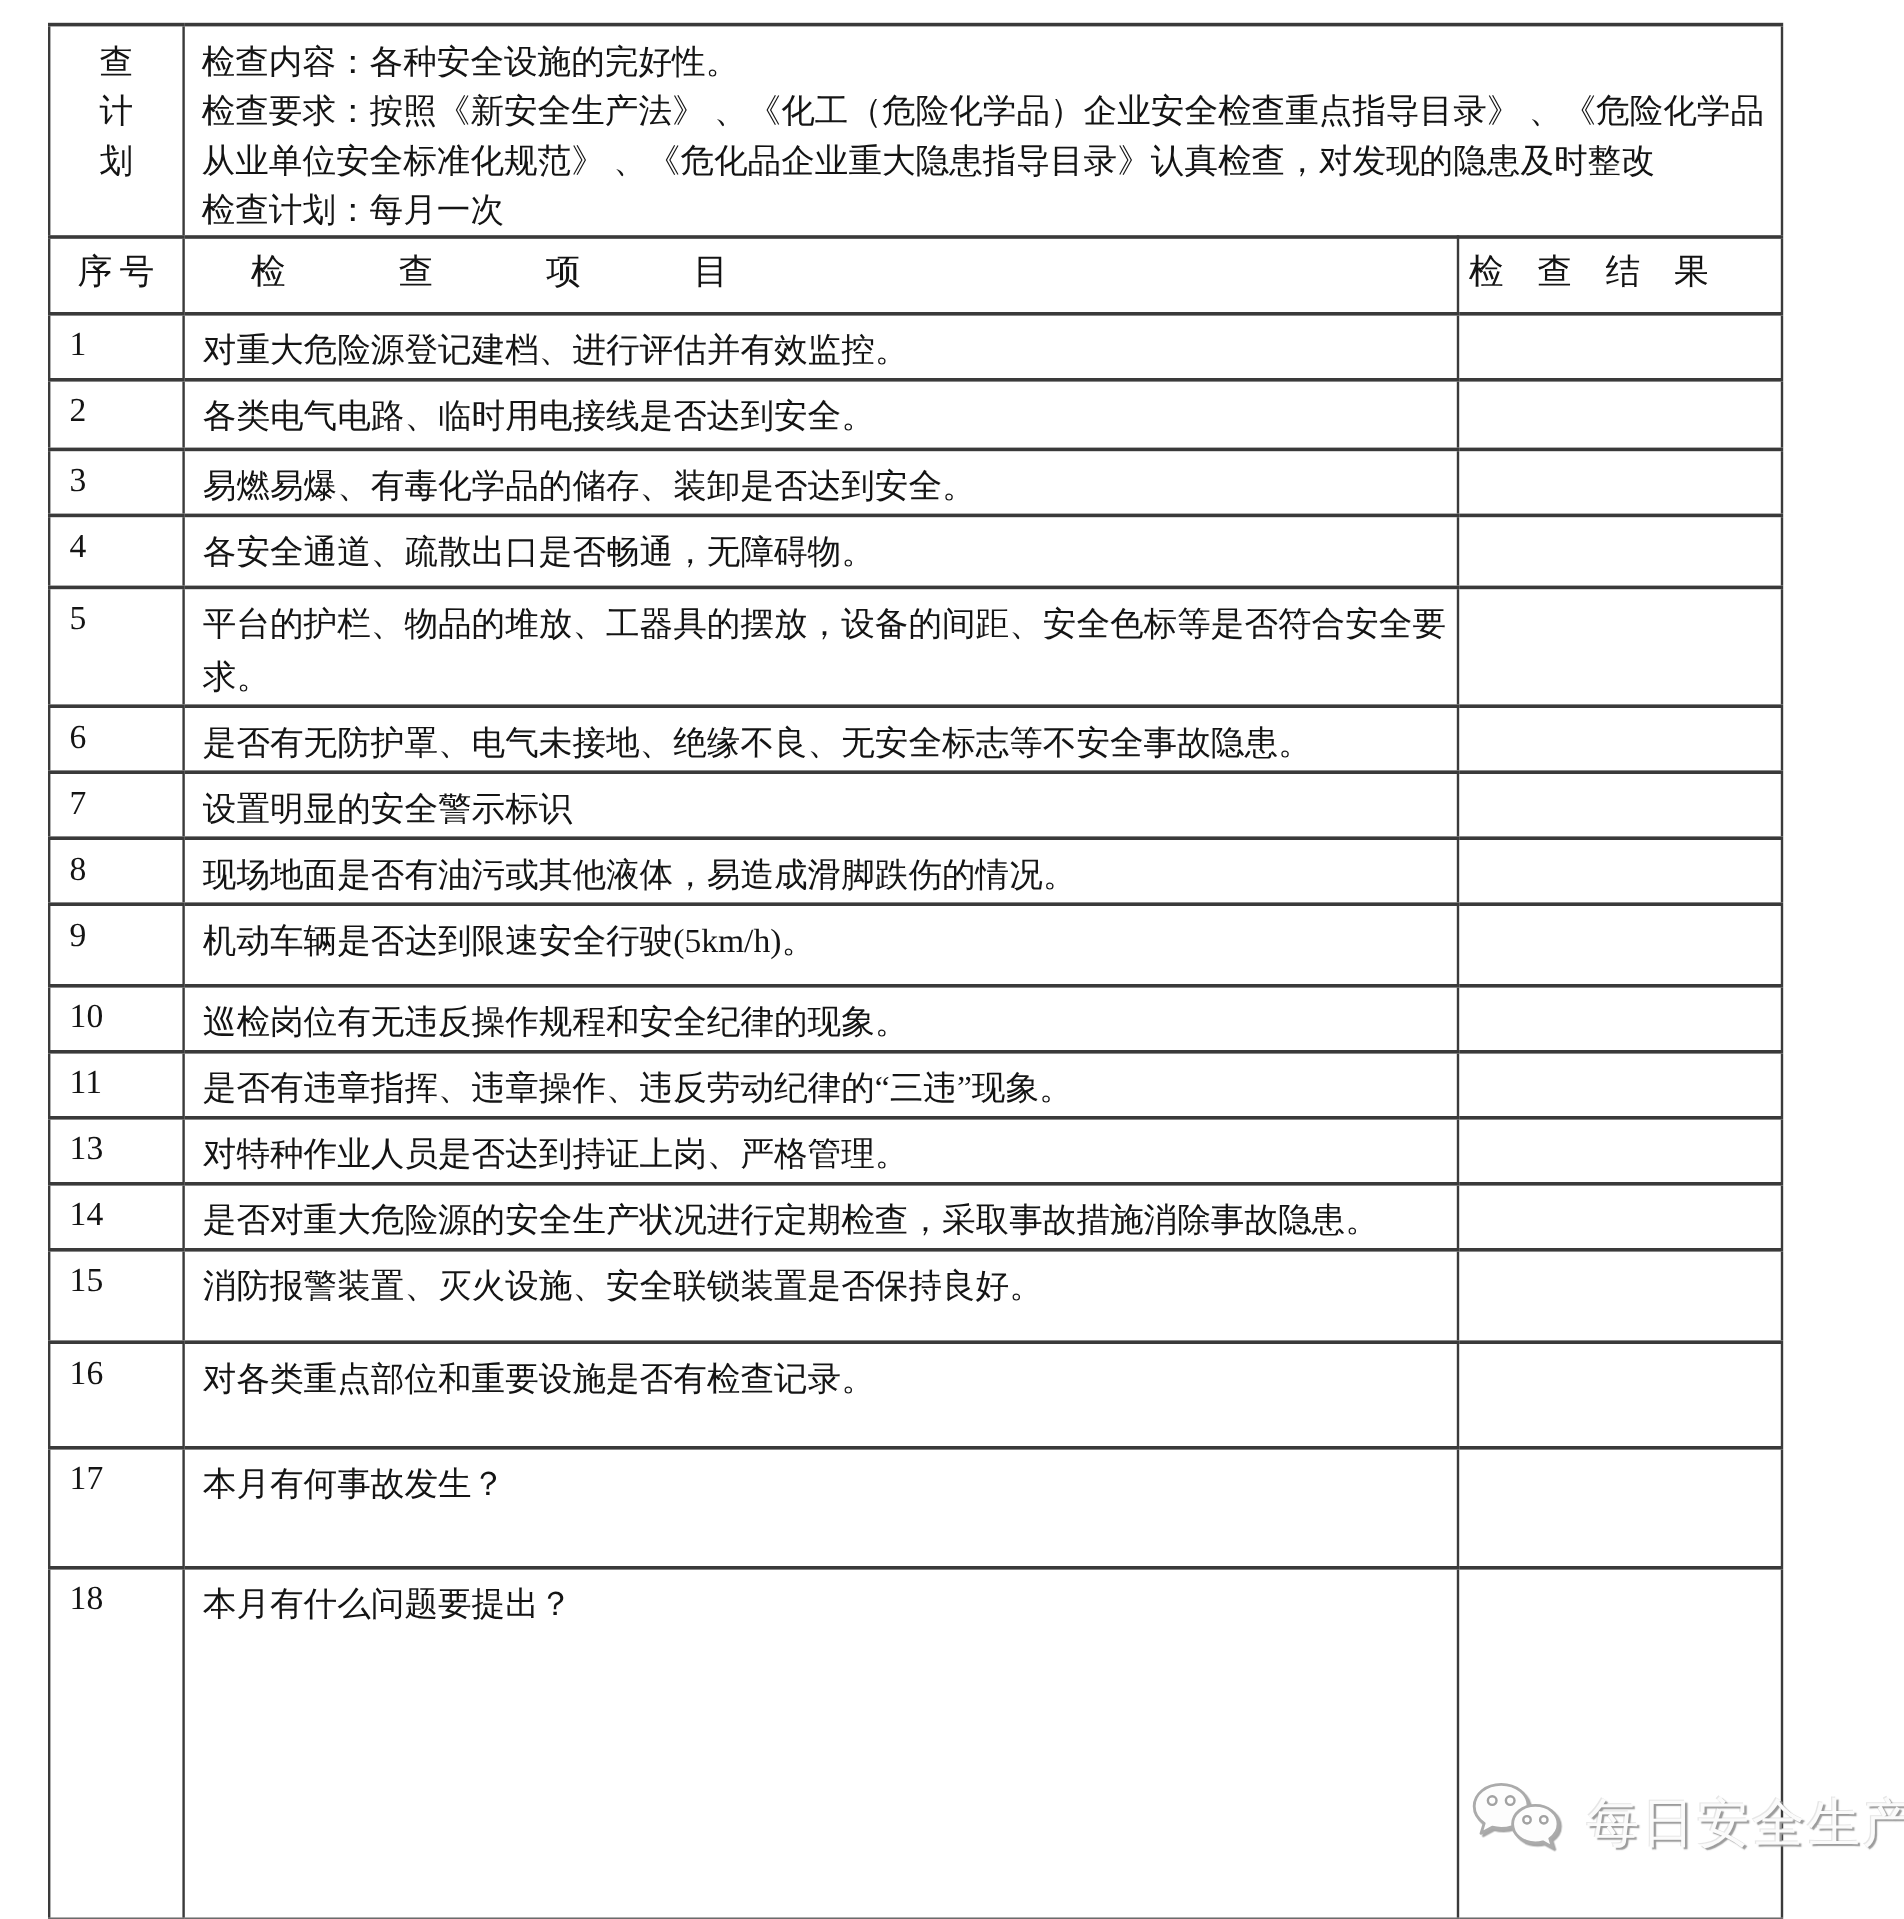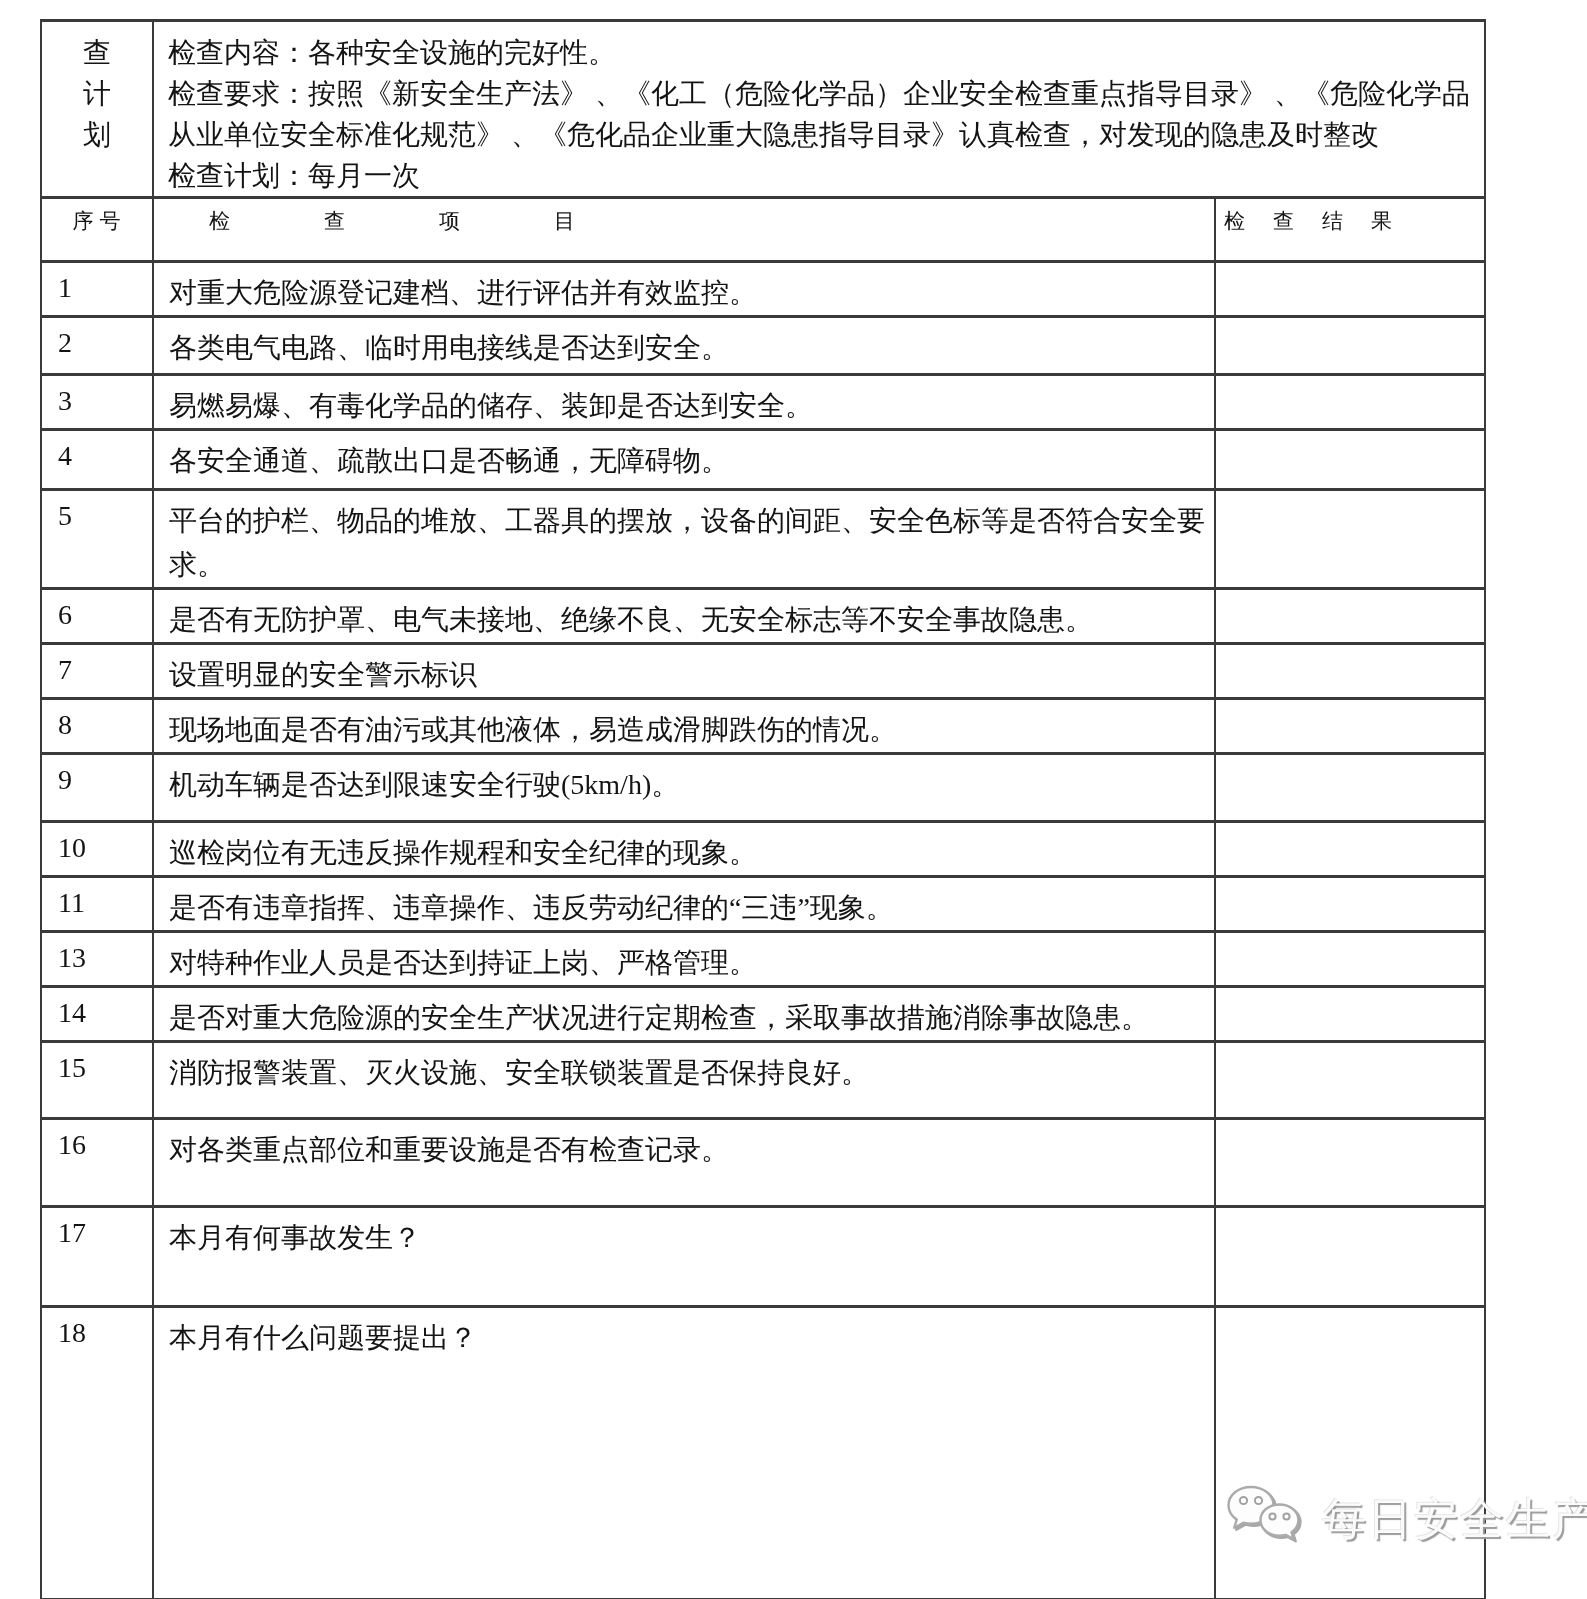--- a/index.html
+++ b/index.html
@@ -20,21 +20,21 @@
     overflow:hidden;
   }
   
   .plan-label{
     text-align:center;padding-top:10px;line-height:41px;
     font-size:28px;
   }
   .plan-content{padding:10px 6px 0 14px;line-height:41px;border-radius:10px;}
   .plan-line{white-space:nowrap;}
   
-  tr.cols th{height:52px;font-size:21px;padding-top:8px;}
+  tr.cols th{height:52px;font-size:29px;padding-top:8px;}
   th.h-no{text-align:center;letter-spacing:6px;padding-left:6px;}
   th.h-item{text-align:left;padding-left:55px;letter-spacing:94px;white-space:nowrap;margin-left:16px;}
   th.h-result{text-align:left;padding-left:8px;letter-spacing:28px;white-space:nowrap;}
   
   td.c-no{padding:9px 2px 0 16px;}
   td.c-item{padding:8px 8px 0 15px;line-height:44px;}
   td.c-result{padding:0;}
   
   .watermark{
     position:absolute;left:1226px;top:1484px;height:70px;

